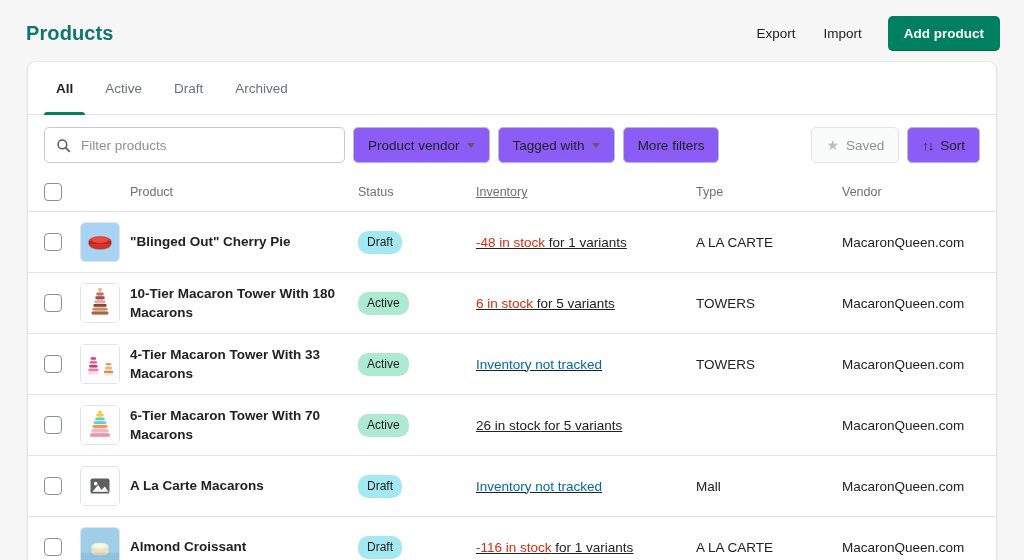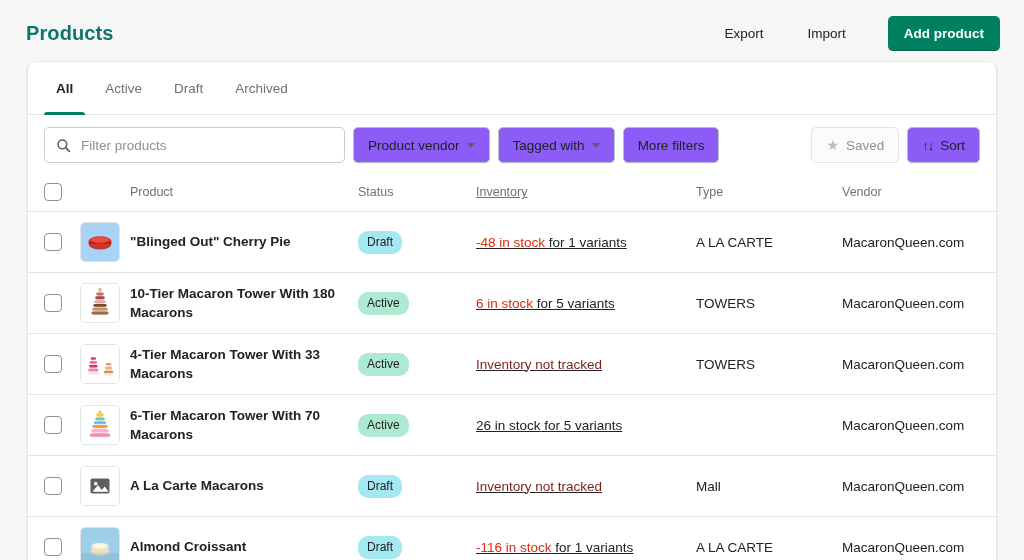--- a/index.html
+++ b/index.html
@@ -17,21 +17,21 @@
     height: 66px;
     display: flex; align-items: center;
     padding: 0 24px 0 26px;
   }
   .page-title {
     font-size: 20px; font-weight: 600; color: #0f766e;
     letter-spacing: .1px;
   }
   .header-actions {
     margin-left: auto;
-    display: flex; align-items: center; gap: 16px;
+    display: flex; align-items: center; gap: 0px;
   }
   .plain-btn {
     font-size: 13.5px; color: #202223; font-weight: 400;
     background: transparent; border: none;
     padding: 8px 14px; cursor: pointer; border-radius: 4px;
     font-family: inherit;
   }
   .primary-btn {
     background: #008060; color: #fff;
     font-size: 13.5px; font-weight: 600;
@@ -174,21 +174,21 @@
   .badge {
     display: inline-block;
     font-size: 12px; line-height: 1;
     padding: 5px 9px 6px; border-radius: 10px;
     color: #202223; font-weight: 400;
   }
   .badge.draft  { background: #a4e8f2; }
   .badge.active { background: #aee9d1; }
 
   .inv-neg  { color: #d72c0d; }
-  .inv-muted{ color: #7f1d1d; }
+  .inv-muted{ color: #0369a1; }
 </style>
 </head>
 <body>
 
 <div class="page-header">
   <div class="page-title">Products</div>
   <div class="header-actions">
     <button class="plain-btn">Export</button>
     <button class="plain-btn">Import</button>
     <button class="primary-btn">Add product</button>

